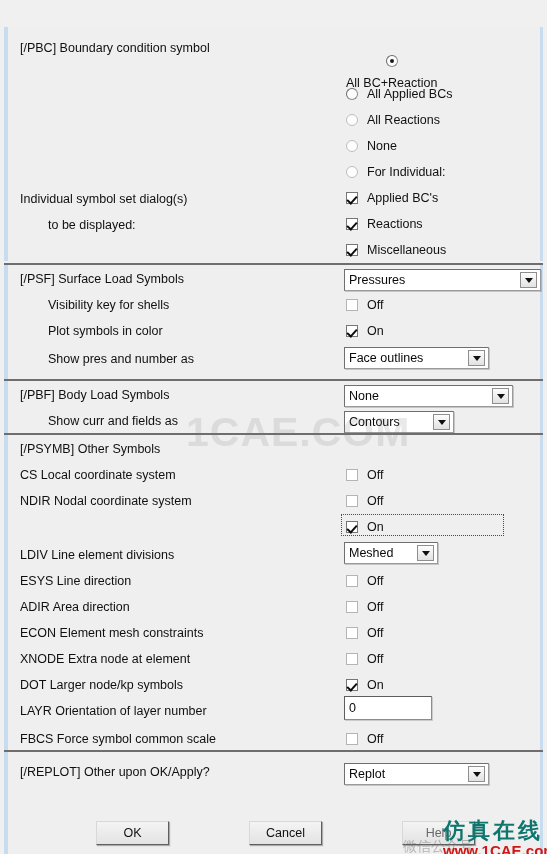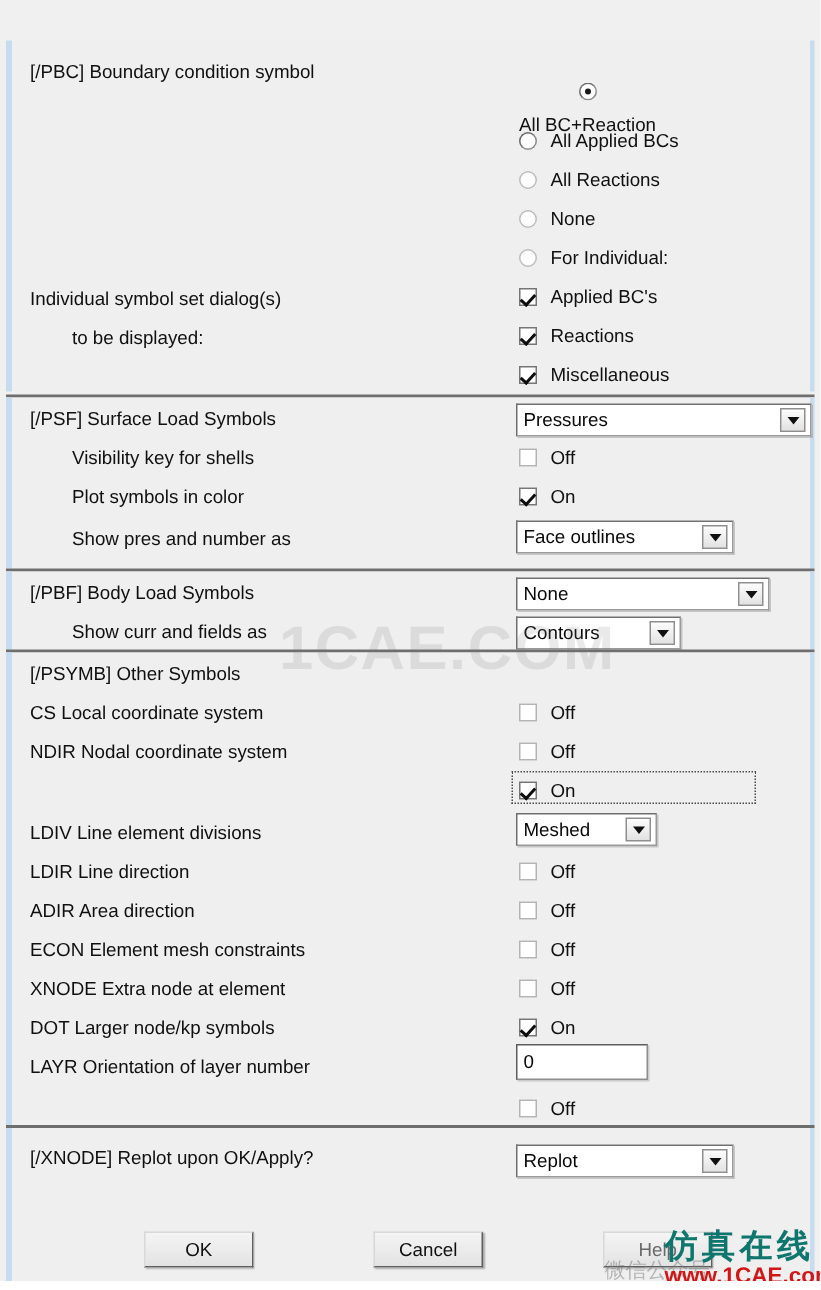--- a/index.html
+++ b/index.html
@@ -347,26 +347,27 @@
   </div>
 
   <div class="divider" style="top:433px;"></div>
 
   <div class="panel" style="top:435px; height:315px;">
     <div class="label indent1" style="top:1px;">[/PSYMB] Other Symbols</div>
 
     <div class="label indent1" style="top:27px;">CS   Local coordinate system</div>
     <div class="label indent1" style="top:53px;">NDIR Nodal coordinate system</div>
     <div class="label indent1" style="top:107px;">LDIV  Line element divisions</div>
-    <div class="label indent1" style="top:133px;">LDIR Line direction</div>
+    <div class="label indent1" style="top:133px;">ESYS Line direction</div>
     <div class="label indent1" style="top:159px;">ADIR Area direction</div>
     <div class="label indent1" style="top:185px;">ECON Element mesh constraints</div>
     <div class="label indent1" style="top:211px;">XNODE Extra node at element</div>
     <div class="label indent1" style="top:237px;">DOT  Larger node/kp symbols</div>
     <div class="label indent1" style="top:263px;">LAYR Orientation of layer number</div>
+    <div class="label indent1" style="top:291px;">FBCS Force symbol common scale</div>
 
     <div class="check-row" style="top:27px;">
       <span class="check faint"></span>
       <span class="ctl-text">Off</span>
     </div>
     <div class="check-row" style="top:53px;">
       <span class="check faint"></span>
       <span class="ctl-text">Off</span>
     </div>
 
@@ -408,21 +409,21 @@
 
     <div class="check-row" style="top:291px;">
       <span class="check faint"></span>
       <span class="ctl-text">Off</span>
     </div>
   </div>
 
   <div class="divider" style="top:750px;"></div>
 
   <div class="panel" style="top:752px; height:104px;">
-    <div class="label indent1" style="top:7px;">[/XNODE] Replot upon OK/Apply?</div>
+    <div class="label indent1" style="top:7px;">[/REPLOT] Other upon OK/Apply?</div>
     <div class="combo" style="left:336px; top:11px; width:145px;">
       <span class="val">Replot</span>
       <span class="arrow-box">
           <i></i>
         </span>
     </div>
 
     <div class="btn" style="left:88px; top:69px; width:73px;">OK</div>
     <div class="btn" style="left:241px; top:69px; width:73px;">Cancel</div>
     <div class="btn" style="left:394px; top:69px; width:73px; color:#6a6a6a;">Help</div>

